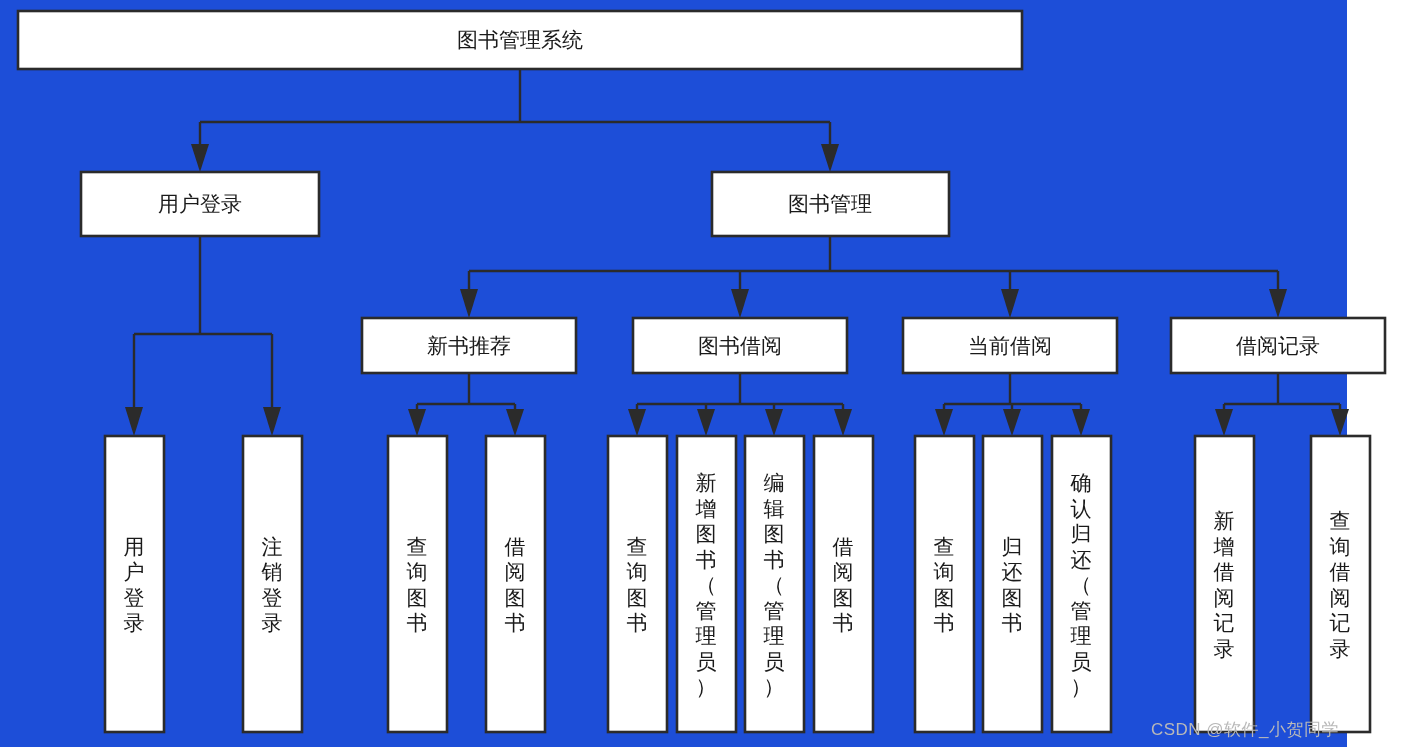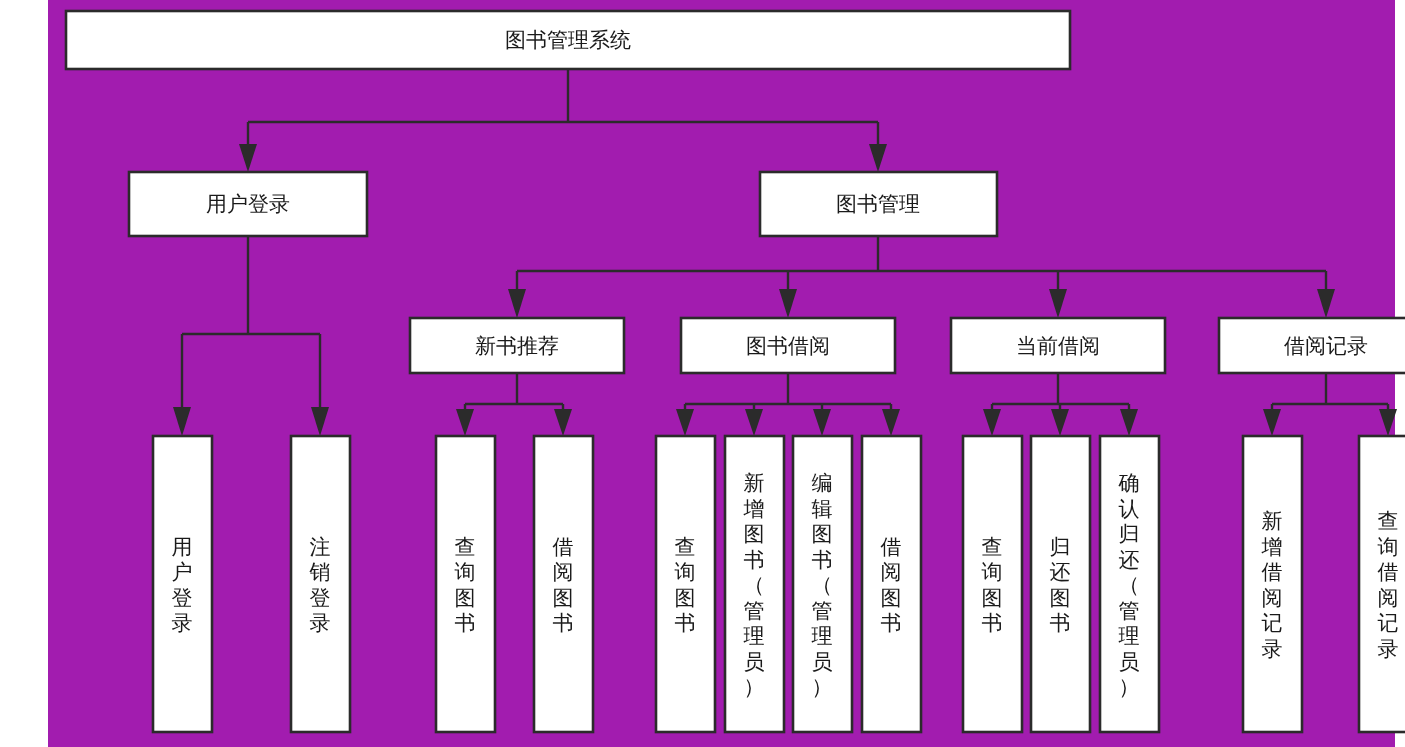--- a/index.html
+++ b/index.html
@@ -10,22 +10,21 @@
   body {
     width: 1405px;
     height: 747px;
     font-family: "Liberation Sans", "DejaVu Sans", sans-serif;
     overflow: hidden;
   }
   #diagram-root {
     position: relative;
     width: 1347px;
     height: 747px;
-    background: #a21caf;
-    margin-left: 48px;
+    background: #1d4ed8;
   }
   svg#flow-svg {
     position: absolute;
     left: 0;
     top: 0;
     width: 1405px;
     height: 747px;
   }
   .node-box {
     fill: #ffffff;
@@ -217,13 +216,14 @@
       <rect class="node-box" x="1195" y="436" width="59" height="296"></rect>
       <text class="node-label-vertical" x="1224" y="436"><tspan x="1224" y="528.41">新</tspan><tspan x="1224" y="553.91">增</tspan><tspan x="1224" y="579.41">借</tspan><tspan x="1224" y="604.91">阅</tspan><tspan x="1224" y="630.41">记</tspan><tspan x="1224" y="655.91">录</tspan></text>
     </g>
     <g>
       <rect class="node-box" x="1311" y="436" width="59" height="296"></rect>
       <text class="node-label-vertical" x="1340" y="436"><tspan x="1340" y="528.41">查</tspan><tspan x="1340" y="553.91">询</tspan><tspan x="1340" y="579.41">借</tspan><tspan x="1340" y="604.91">阅</tspan><tspan x="1340" y="630.41">记</tspan><tspan x="1340" y="655.91">录</tspan></text>
     </g>
 
   </svg>
 
+  <div class="watermark">CSDN @软件_小贺同学</div>
 </div>
 
 </body></html>

